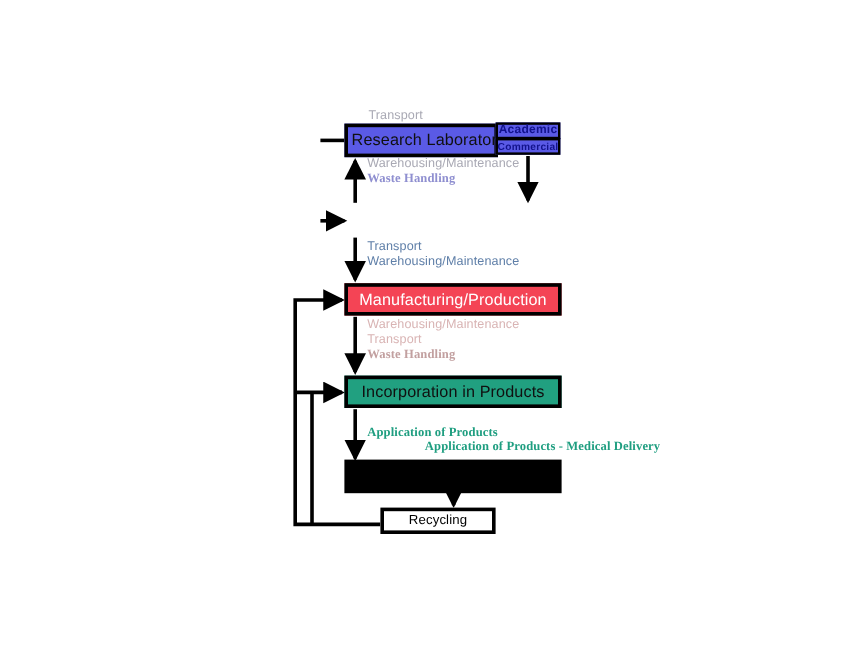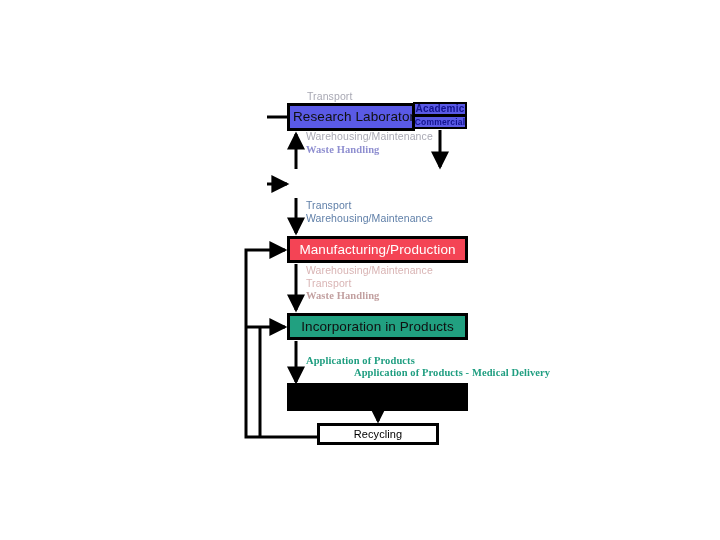--- a/index.html
+++ b/index.html
@@ -95,21 +95,21 @@
     top: 383px;
     width: 181px;
     height: 28px;
     background: #000000;
     color: #000000;
     border: none;
   }
   .node-recycling {
     left: 317px;
     top: 423px;
-    width: 122px;
+    width: 96px;
     height: 22px;
     background: #ffffff;
     color: #000000;
     font-size: 11px;
   }
 
   .caption {
     position: absolute;
     font-size: 10.5px;
     line-height: 13px;

